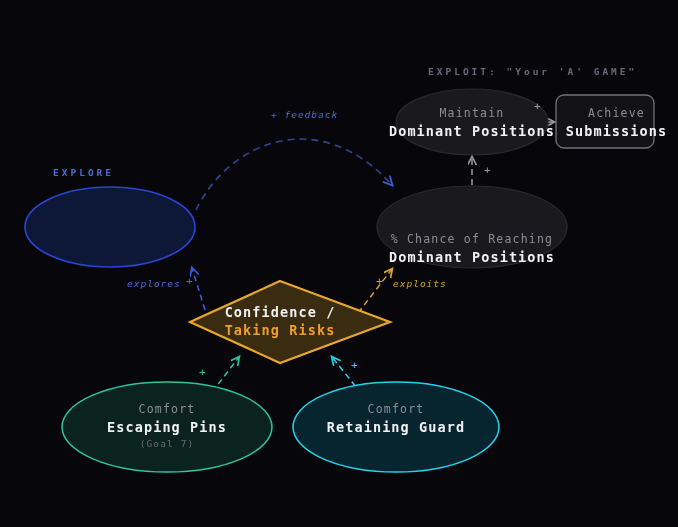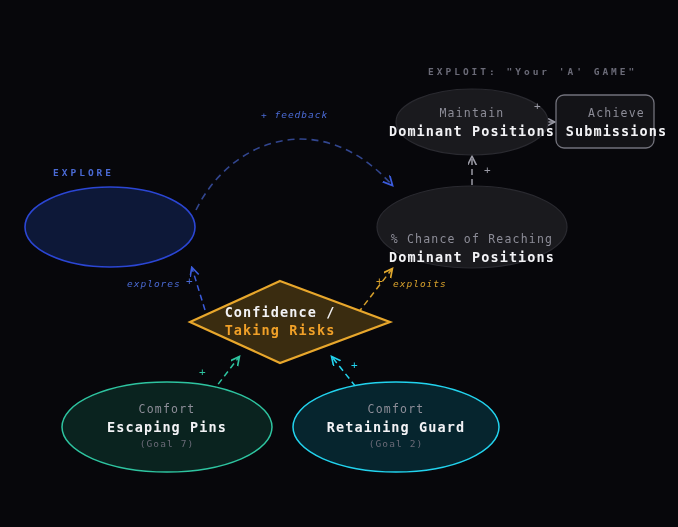--- a/index.html
+++ b/index.html
@@ -153,24 +153,23 @@
 
   <div class="node-label" style="left:67px; top:402px; width:200px;">
     <span class="ln-sub">Comfort</span>
     <span class="ln-main">Escaping Pins</span>
     <span class="ln-goal">(Goal 7)</span>
   </div>
 
   <div class="node-label" style="left:296px; top:402px; width:200px;">
     <span class="ln-sub">Comfort</span>
     <span class="ln-main">Retaining Guard</span>
-    <span class="ln-goal">(Goal 2)</span>
   </div>
 
-  <div class="edge-label" style="left:261px; top:109px; color:#4a6ad4;">+ feedback</div>
+  <div class="edge-label" style="left:271px; top:109px; color:#4a6ad4;">+ feedback</div>
 
   <div class="edge-label" style="left:127px; top:278px; color:#4a6ad4;">explores</div>
   <div class="sign-label" style="left:186px; top:275px; color:#4a6ad4;">+</div>
 
   <div class="edge-label" style="left:393px; top:278px; color:#d8a12c;">exploits</div>
   <div class="sign-label" style="left:376px; top:275px; color:#d8a12c;">+</div>
 
   <div class="sign-label" style="left:484px; top:164px; color:#9a9aa5;">+</div>
 
   <div class="sign-label" style="left:534px; top:100px; color:#9a9aa5;">+</div>

